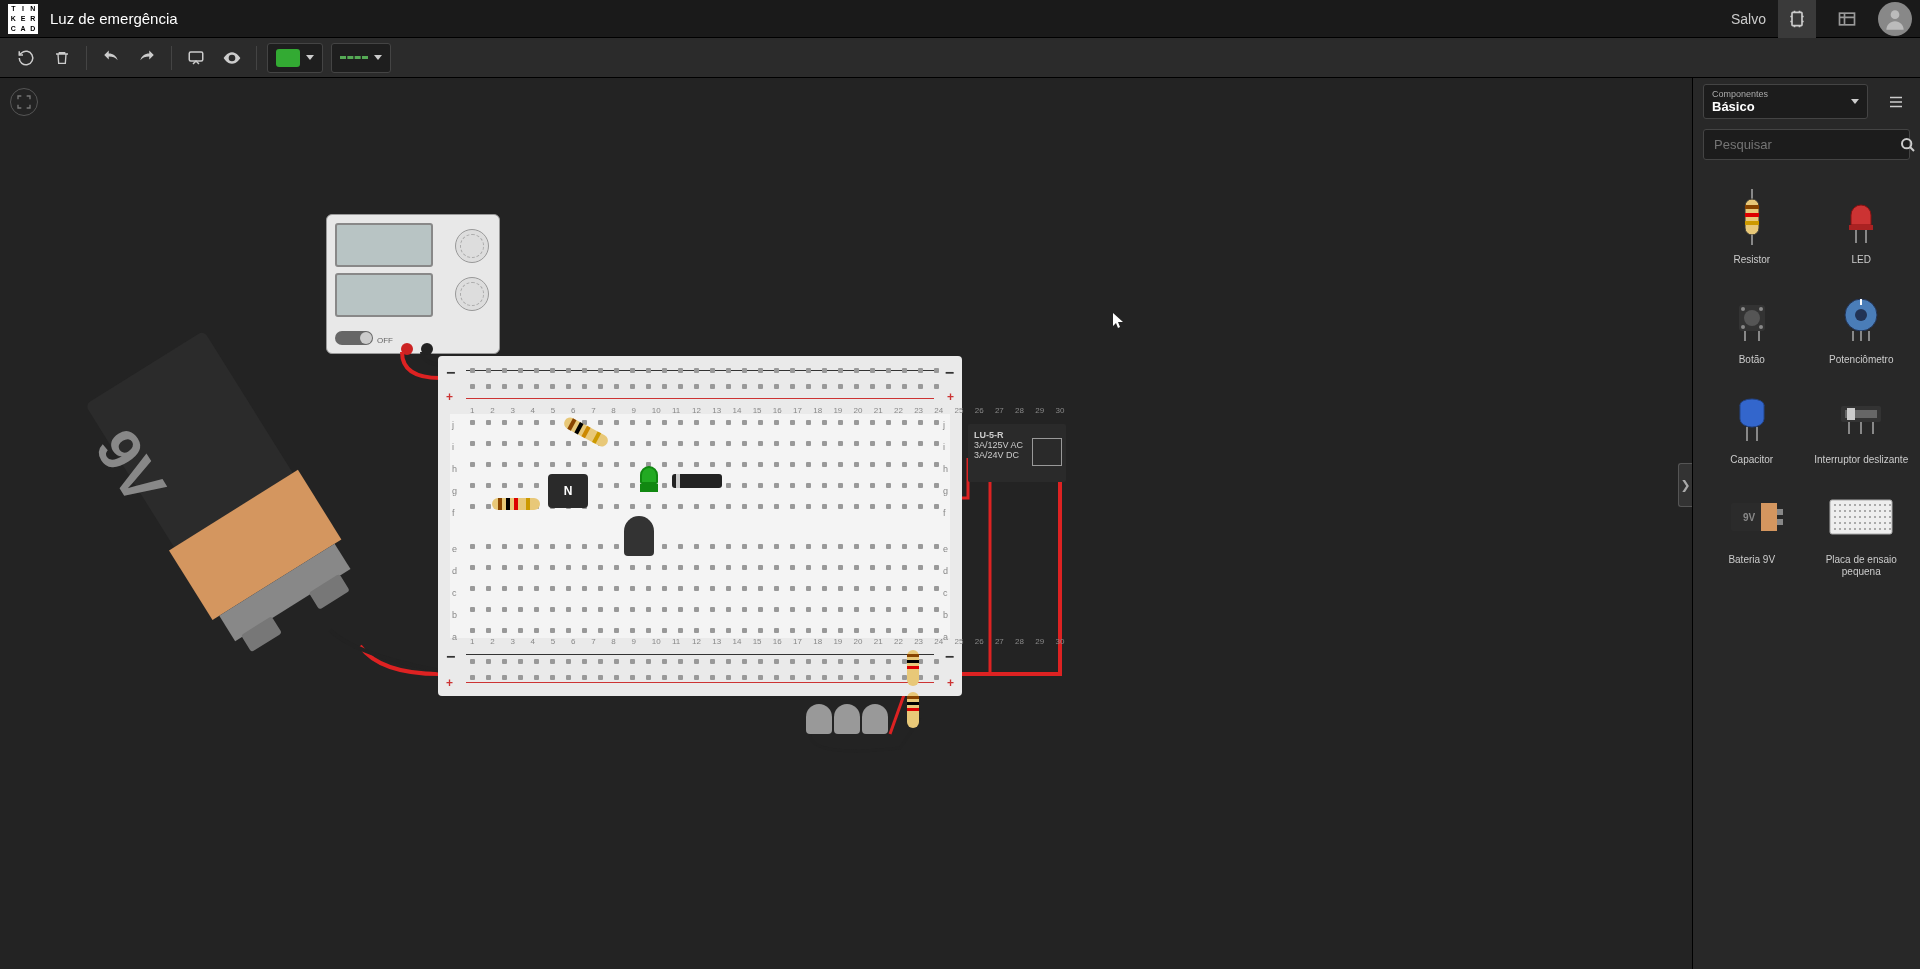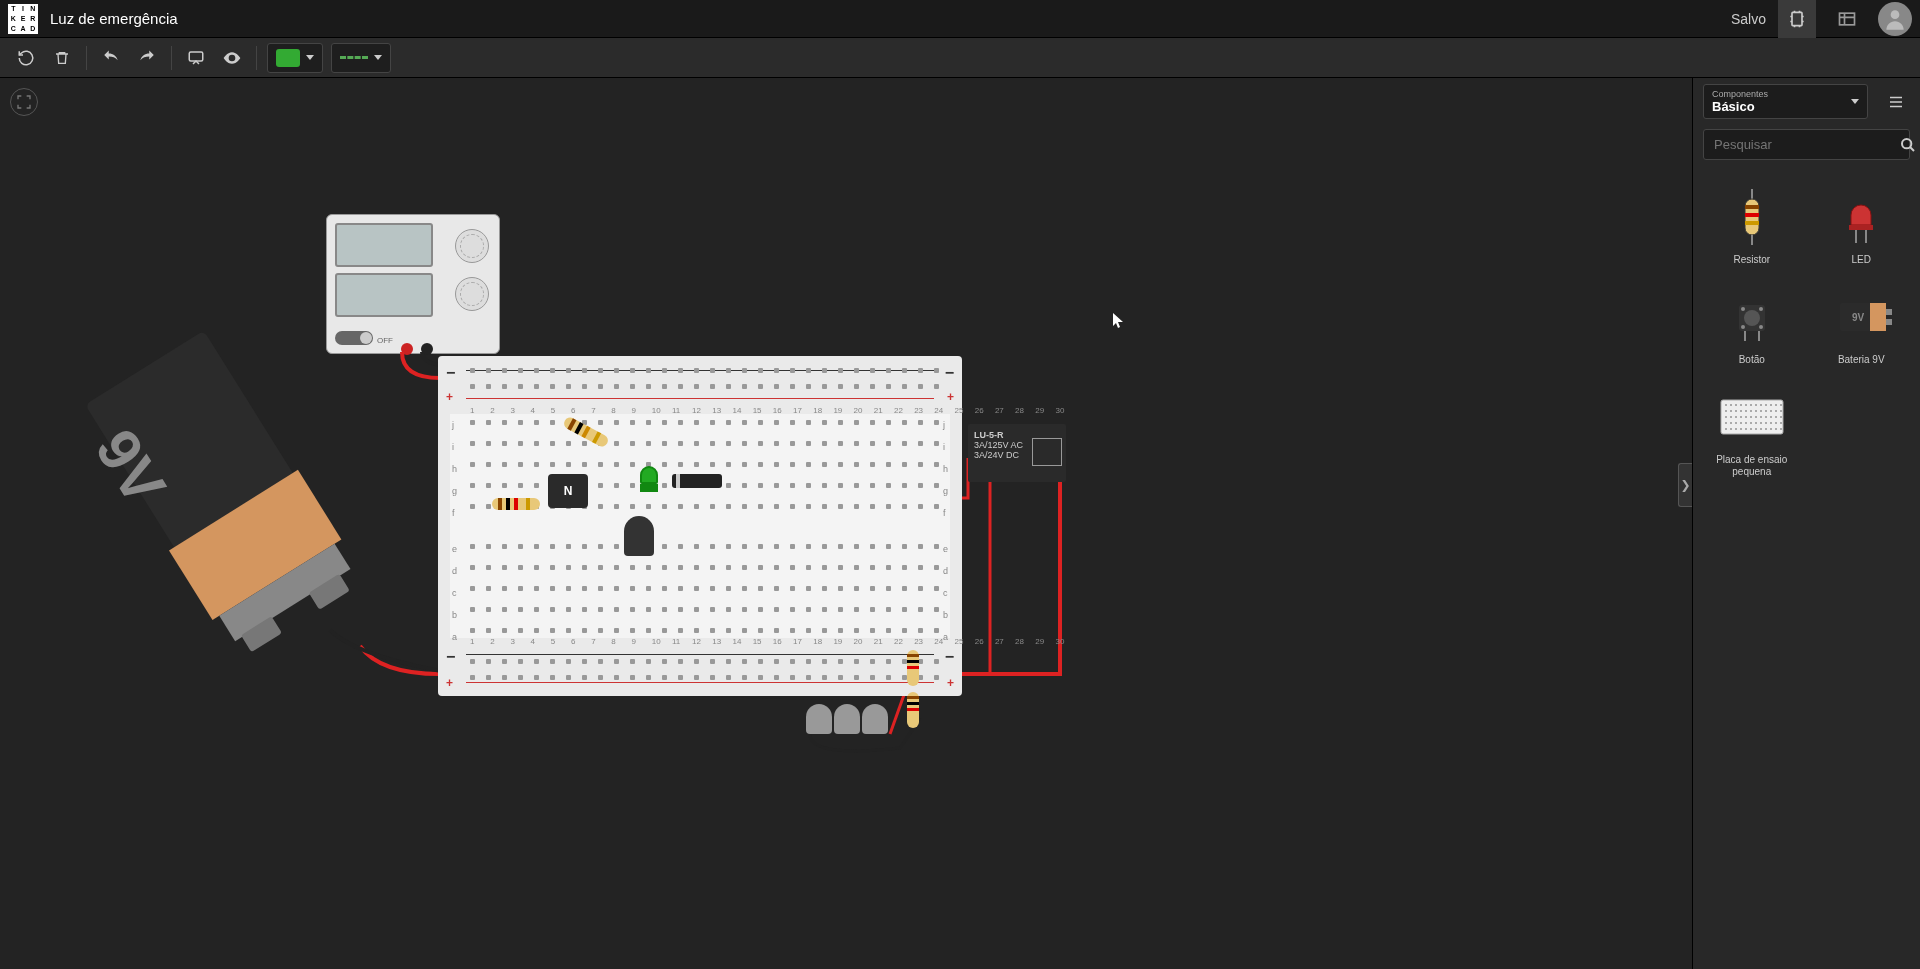--- a/index.html
+++ b/index.html
@@ -917,20 +917,57 @@
             <circle cx="25" cy="31" r="8" fill="#555"></circle>
             <circle cx="16" cy="22" r="2" fill="#888"></circle>
             <circle cx="34" cy="22" r="2" fill="#888"></circle>
             <circle cx="16" cy="40" r="2" fill="#888"></circle>
             <circle cx="34" cy="40" r="2" fill="#888"></circle>
             <line x1="18" y1="44" x2="18" y2="54" stroke="#888" stroke-width="2"></line>
             <line x1="32" y1="44" x2="32" y2="54" stroke="#888" stroke-width="2"></line>
           </svg>
         </div>
         <div class="comp-label">Botão</div>
+      </div>
+      <div class="comp">
+        <div class="comp-icon">
+          <svg width="50" height="60" viewBox="0 0 50 60">
+            <circle cx="25" cy="28" r="16" fill="#4a7db8" stroke="#235"></circle>
+            <circle cx="25" cy="28" r="6" fill="#235"></circle>
+            <line x1="25" y1="18" x2="25" y2="12" stroke="#fff" stroke-width="2"></line>
+            <line x1="17" y1="44" x2="17" y2="54" stroke="#888" stroke-width="2"></line>
+            <line x1="25" y1="44" x2="25" y2="54" stroke="#888" stroke-width="2"></line>
+            <line x1="33" y1="44" x2="33" y2="54" stroke="#888" stroke-width="2"></line>
+          </svg>
+        </div>
+        <div class="comp-label">Potenciômetro</div>
+      </div>
+      <div class="comp">
+        <div class="comp-icon">
+          <svg width="50" height="60" viewBox="0 0 50 60">
+            <ellipse cx="25" cy="18" rx="12" ry="6" fill="#36c" stroke="#248"></ellipse>
+            <path d="M13 18v14a12 8 0 0 0 24 0V18" fill="#36c" stroke="#248"></path>
+            <line x1="20" y1="40" x2="20" y2="54" stroke="#888" stroke-width="2"></line>
+            <line x1="30" y1="40" x2="30" y2="54" stroke="#888" stroke-width="2"></line>
+          </svg>
+        </div>
+        <div class="comp-label">Capacitor</div>
+      </div>
+      <div class="comp">
+        <div class="comp-icon">
+          <svg width="60" height="50" viewBox="0 0 60 50">
+            <rect x="10" y="14" width="40" height="16" rx="2" fill="#333"></rect>
+            <rect x="14" y="18" width="32" height="8" fill="#666"></rect>
+            <rect x="16" y="16" width="8" height="12" fill="#ccc"></rect>
+            <line x1="18" y1="30" x2="18" y2="42" stroke="#888" stroke-width="2"></line>
+            <line x1="30" y1="30" x2="30" y2="42" stroke="#888" stroke-width="2"></line>
+            <line x1="42" y1="30" x2="42" y2="42" stroke="#888" stroke-width="2"></line>
+          </svg>
+        </div>
+        <div class="comp-label">Interruptor deslizante</div>
       </div>
       <div class="comp">
         <div class="comp-icon">
           <svg width="70" height="44" viewBox="0 0 70 44">
             <rect x="14" y="8" width="46" height="28" rx="2" fill="#2b2b2b"></rect>
             <rect x="44" y="8" width="16" height="28" fill="#d4965f"></rect>
             <rect x="60" y="14" width="6" height="6" fill="#888"></rect>
             <rect x="60" y="24" width="6" height="6" fill="#888"></rect>
             <text x="26" y="26" fill="#888" font-size="10" font-weight="bold">9V</text>
           </svg>

